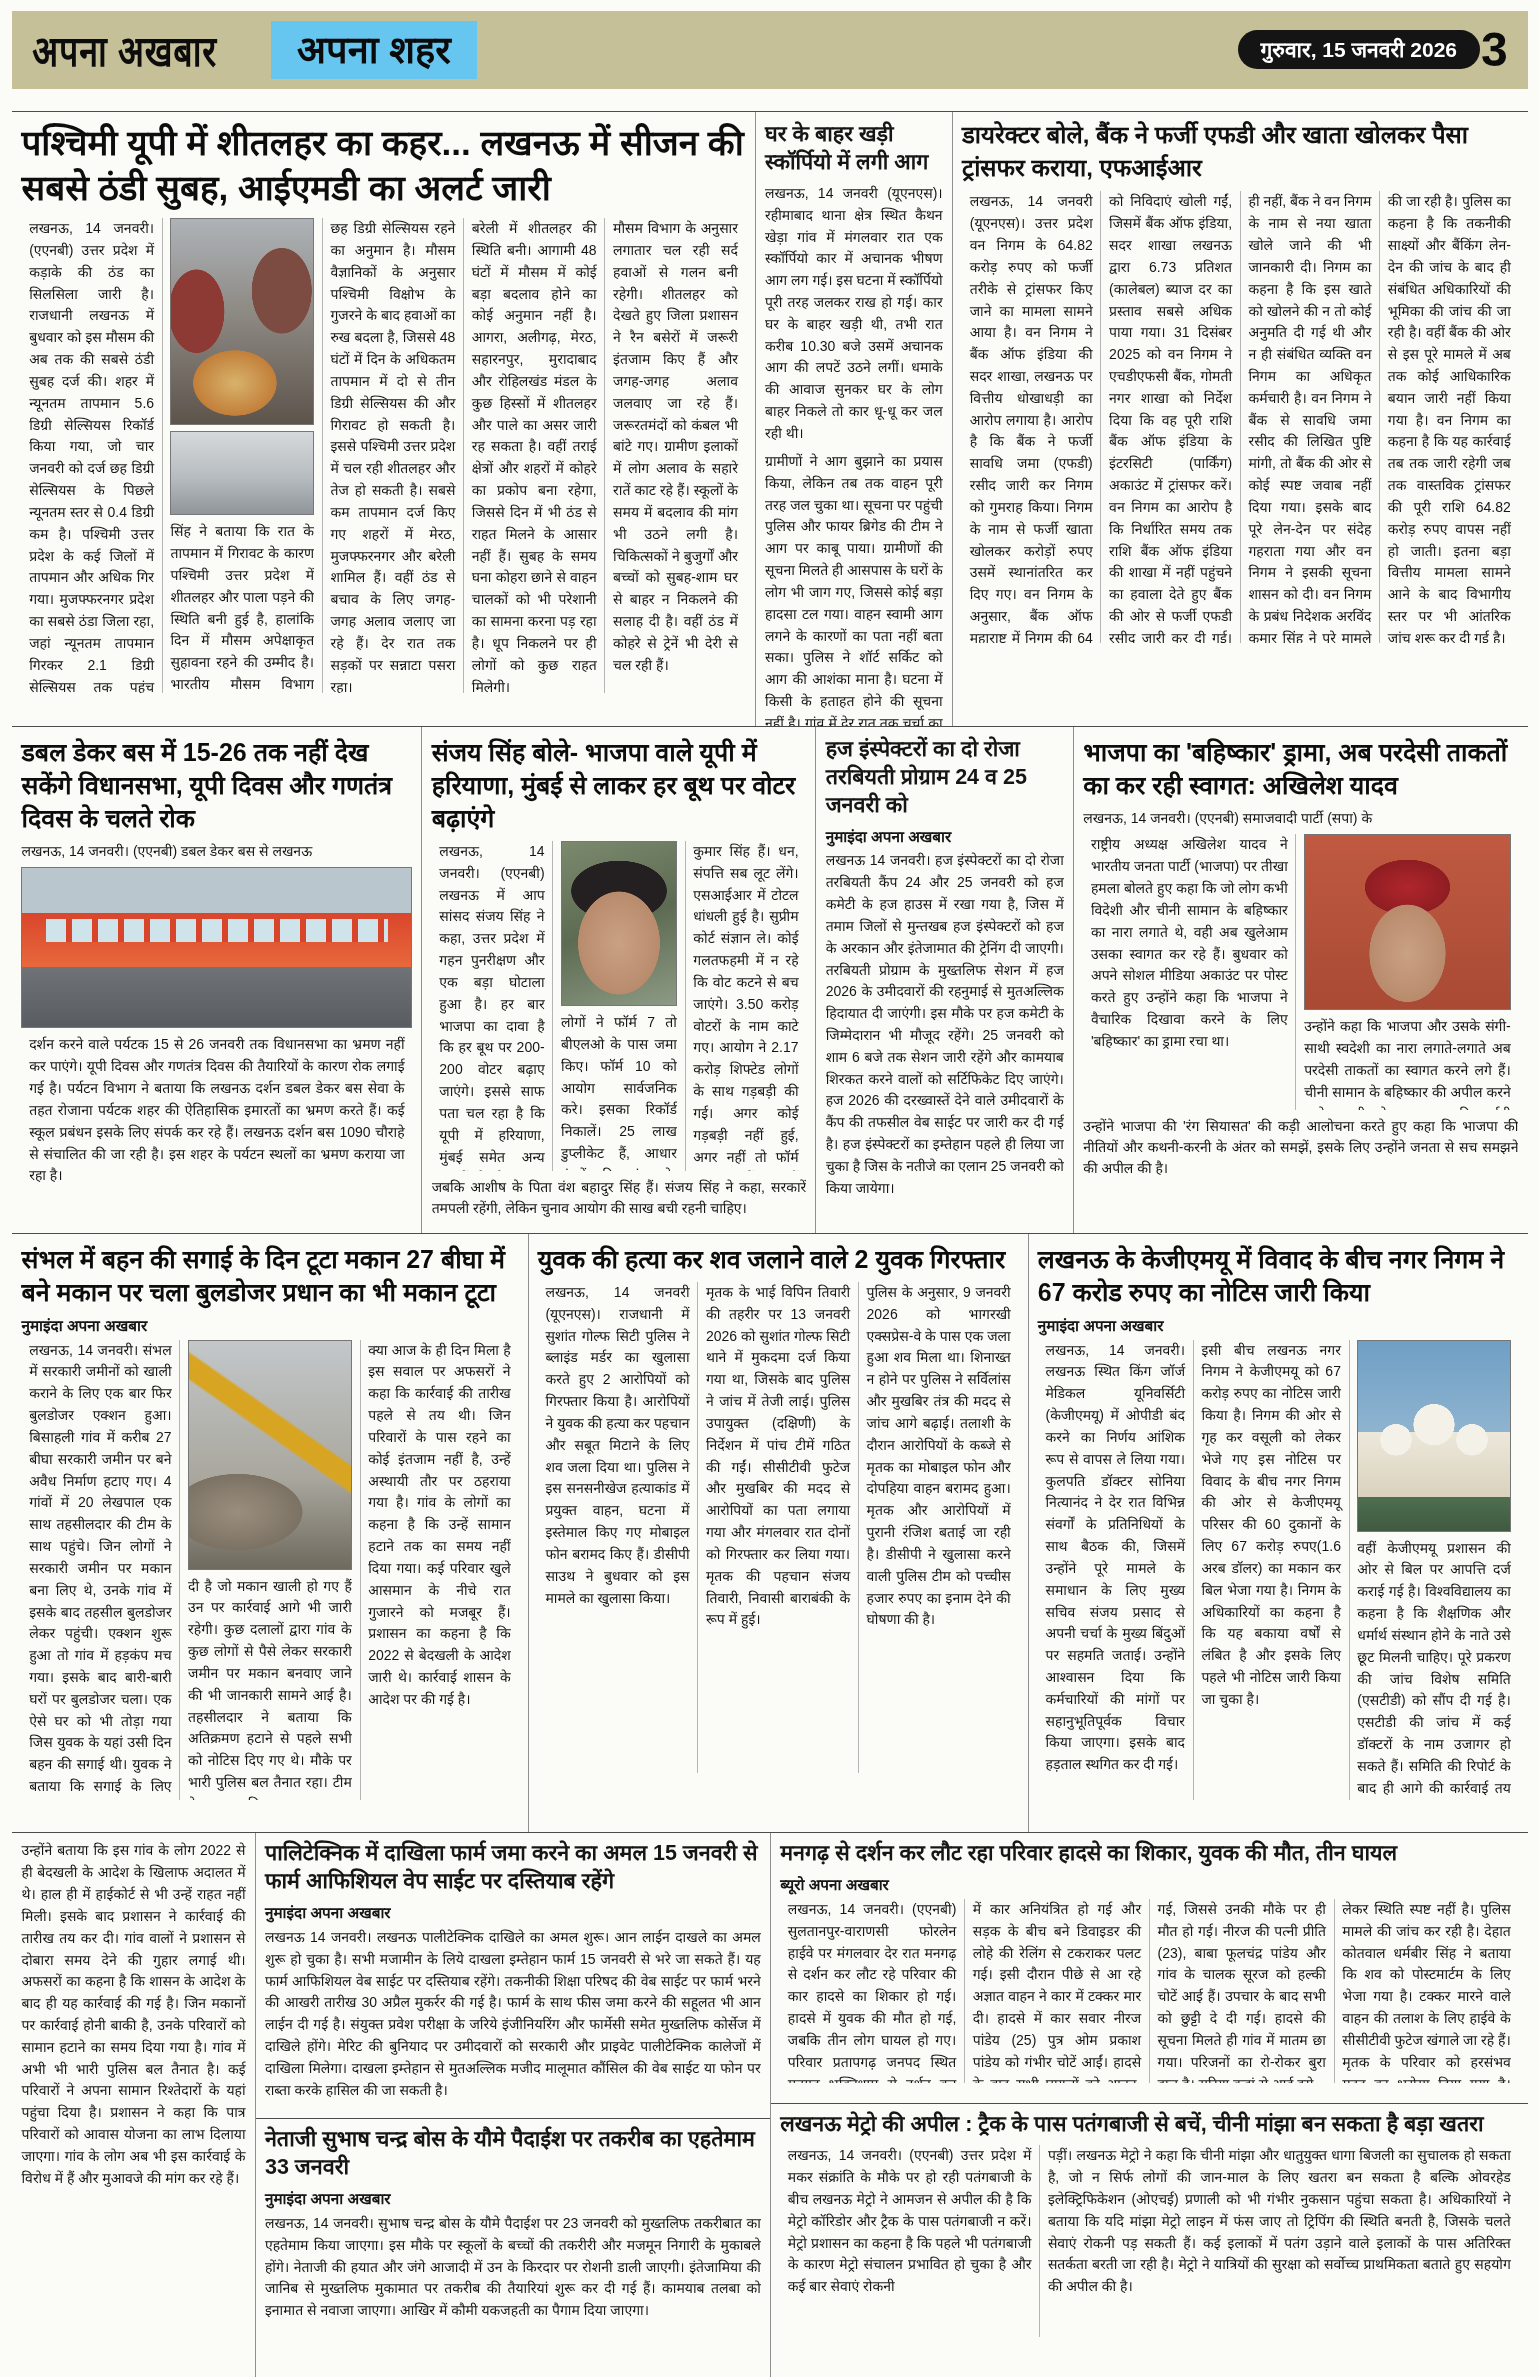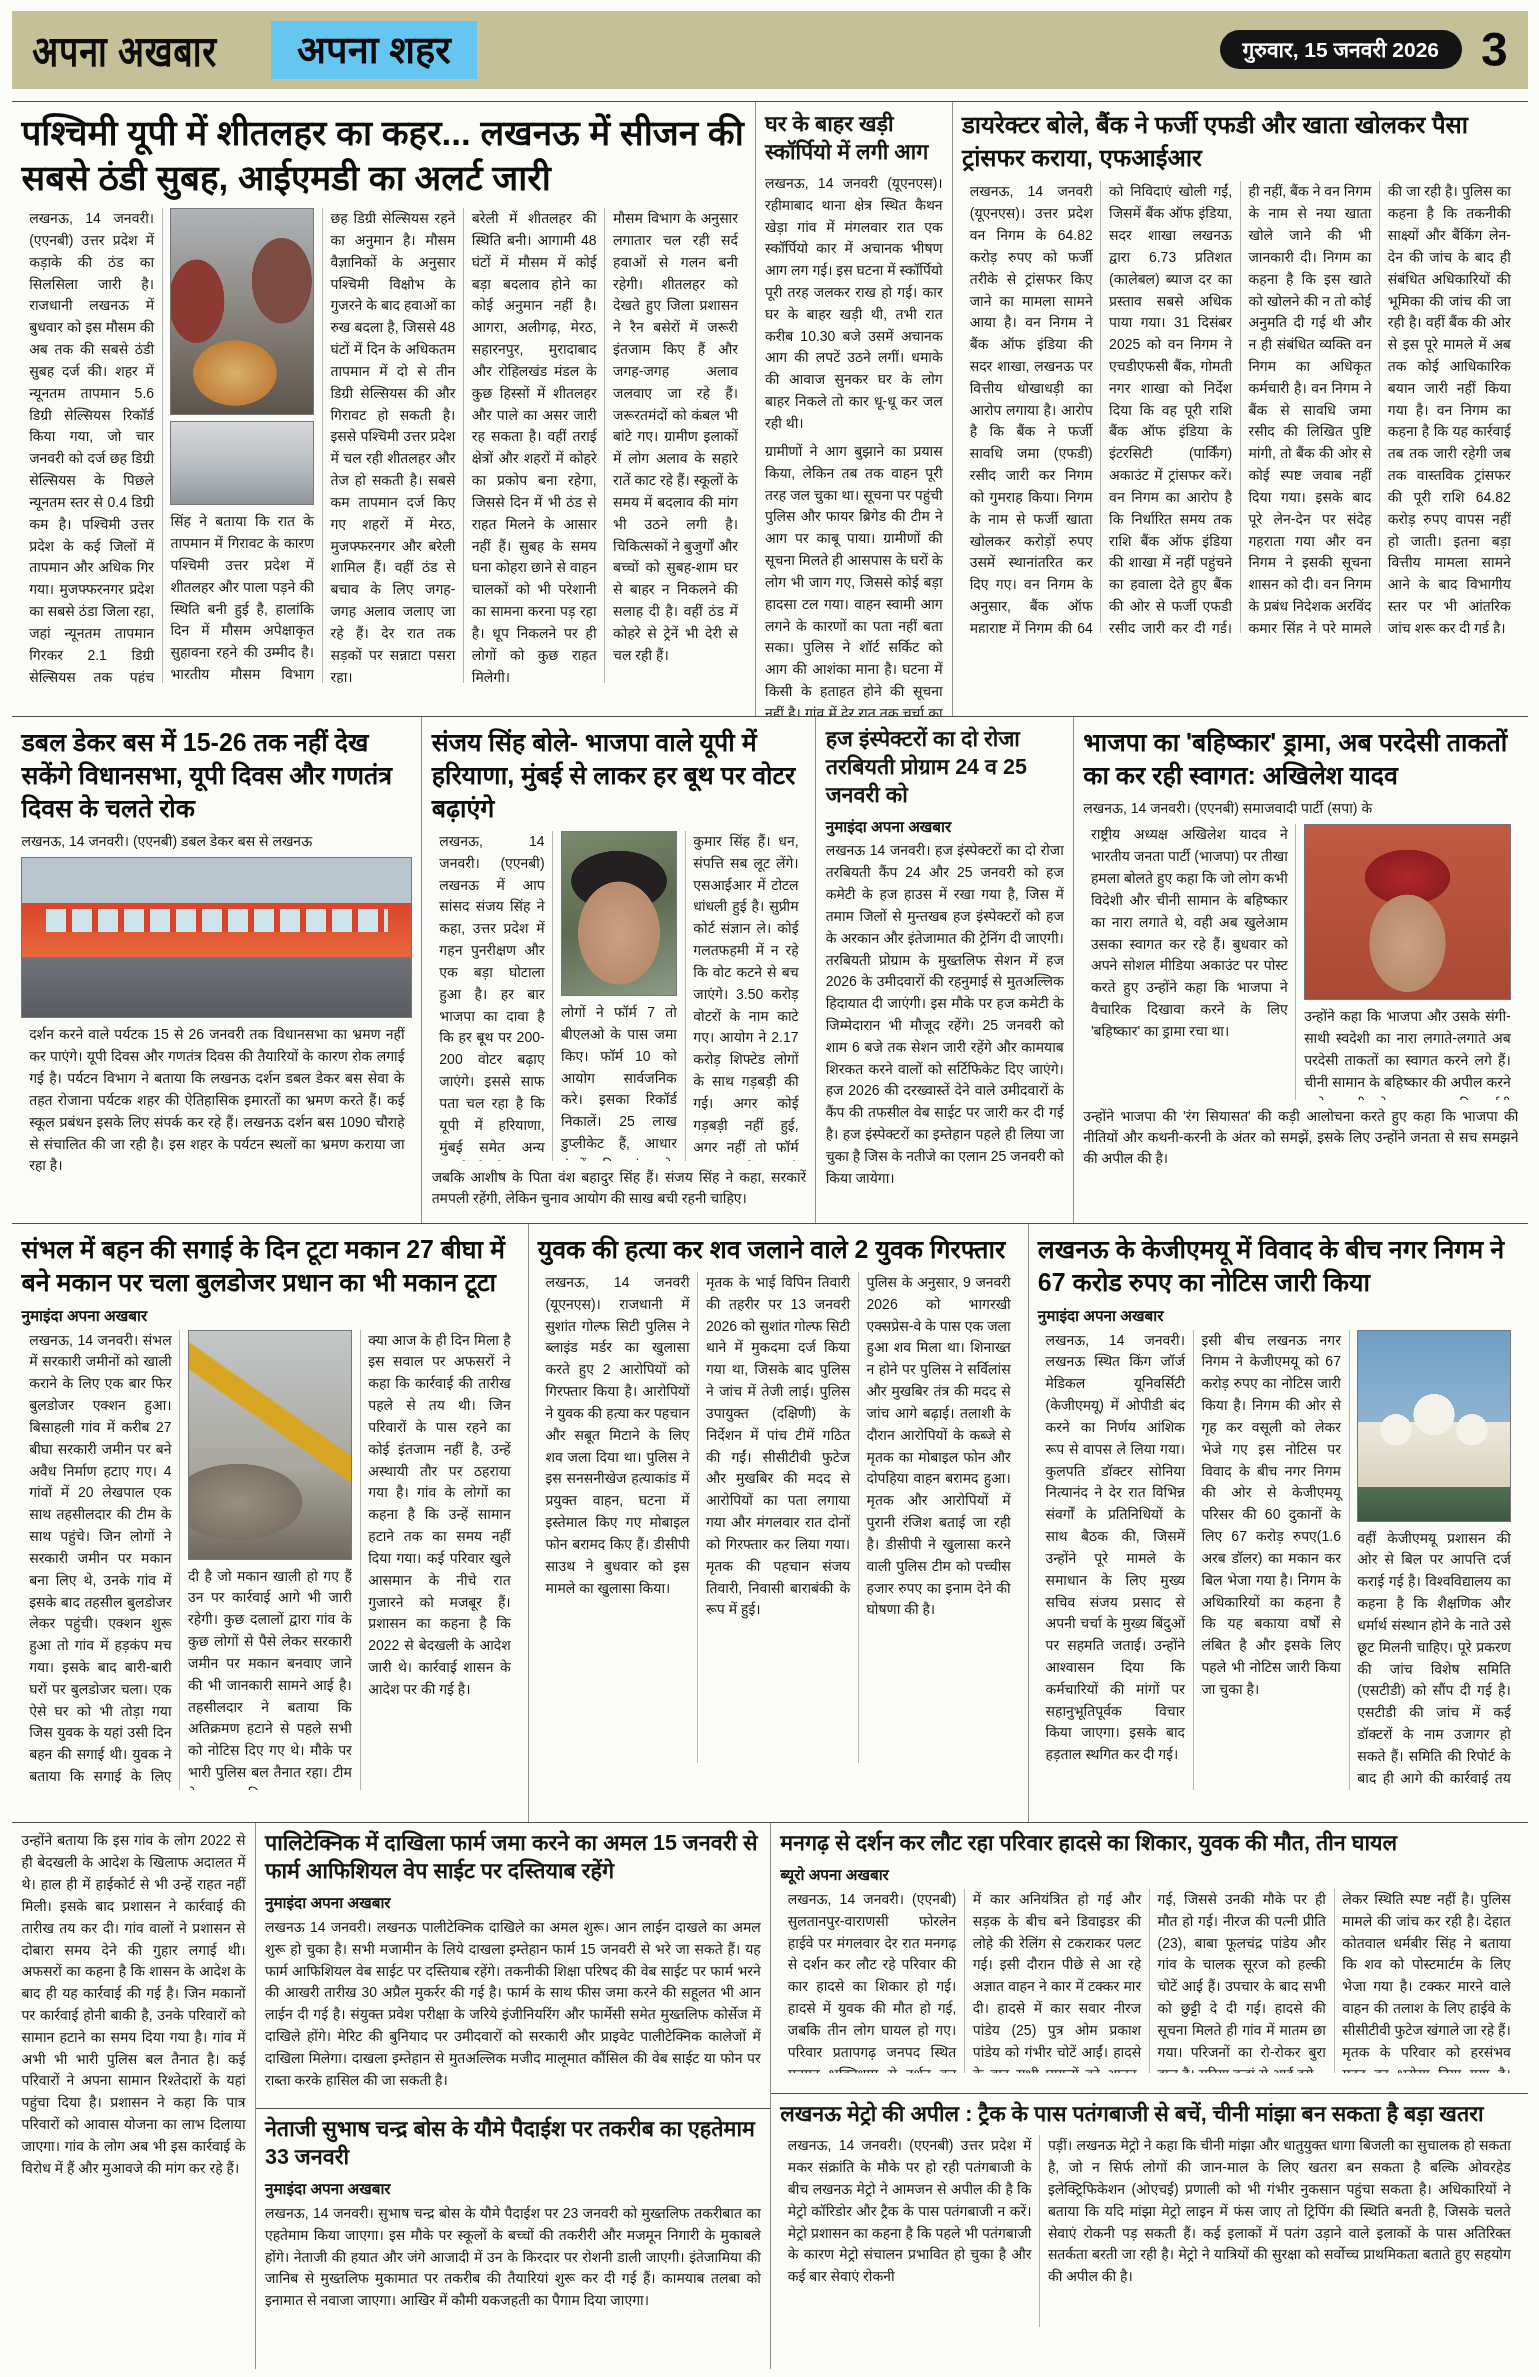--- a/index.html
+++ b/index.html
@@ -8,21 +8,21 @@
     font-family:"Liberation Sans","DejaVu Sans",sans-serif;color:#161616;
     box-sizing:border-box;padding:10.7px 12.3px;overflow:hidden;
   }
   
   .masthead{height:78px;background:#c6c099;display:flex;align-items:center;
     justify-content:space-between;padding:0 20px;box-sizing:border-box;}
   .brand-left{font-size:34px;font-weight:900;letter-spacing:0.8px;color:#0c0c0c;
     transform:scaleY(1.25);}
   .brand-center{background:#67c6ef;color:#0b0b0b;font-size:38px;font-weight:900;
     padding:10px 26px;transform:none;margin-right:auto;margin-left:54px;line-height:1;}
-  .mast-right{display:flex;align-items:center;gap:19px;}
+  .mast-right{display:flex;align-items:center;gap:1px;}
   .date-pill{background:#141414;color:#ffffff;font-size:21px;font-weight:bold;
     border-radius:23px;padding:9.2px 23px;line-height:1;}
   .page-num{font-size:48px;font-weight:900;color:#0c0c0c;line-height:1;}
   
   .row{display:flex;border-top:1.5px solid #4c4c4c;}
   .art{box-sizing:border-box;padding:7.7px 9.2px;overflow:hidden;}
   .art + .art{border-left:0.8px solid #8f8f8f;}
   .h-main{font-size:35px;line-height:1.28;font-weight:900;color:#0d0d0d;margin:1.5px 0 7.7px;}
   .h-big{font-size:31px;line-height:1.3;font-weight:900;color:#0d0d0d;margin:1.5px 0 6.1px;}
   .h-mid{font-size:25px;line-height:1.32;font-weight:900;color:#0d0d0d;margin:1.5px 0 6.1px;}
@@ -76,21 +76,21 @@
 
   <div class="masthead">
     <div class="brand-left">अपना अखबार</div>
     <div class="brand-center">अपना शहर</div>
     <div class="mast-right">
       <div class="date-pill">गुरुवार, 15 जनवरी 2026</div>
       <div class="page-num">3</div>
     </div>
   </div>
 
-  <div class="row" style="height:614px;margin-top:12px;">
+  <div class="row" style="height:614px;margin-top:22px;">
     <div class="art" style="width:49%;">
       <div class="h-main">पश्चिमी यूपी में शीतलहर का कहर... लखनऊ में सीजन की सबसे ठंडी सुबह, आईएमडी का अलर्ट जारी</div>
       <div class="cols" style="height:475px;">
         <div class="col">लखनऊ, 14 जनवरी। (एएनबी) उत्तर प्रदेश में कड़ाके की ठंड का सिलसिला जारी है। राजधानी लखनऊ में बुधवार को इस मौसम की अब तक की सबसे ठंडी सुबह दर्ज की। शहर में न्यूनतम तापमान 5.6 डिग्री सेल्सियस रिकॉर्ड किया गया, जो चार जनवरी को दर्ज छह डिग्री सेल्सियस के पिछले न्यूनतम स्तर से 0.4 डिग्री कम है। पश्चिमी उत्तर प्रदेश के कई जिलों में तापमान और अधिक गिर गया। मुजफ्फरनगर प्रदेश का सबसे ठंडा जिला रहा, जहां न्यूनतम तापमान गिरकर 2.1 डिग्री सेल्सियस तक पहुंच गया। यह सामान्य से 3.5 डिग्री कम है और बीते दो वर्षों में दर्ज किया गया सबसे कम तापमान है। मेरठ में न्यूनतम तापमान 2.9 डिग्री (सामान्य से 3.4 डिग्री कम), बरेली में तीन डिग्री, मुरादाबाद में 3.5 डिग्री सेल्सियस दर्ज किया गया। मौसम विभाग के वरिष्ठ वैज्ञानिक अतुल कुमार</div>
         <div class="col" style="flex:1.15;">
           <div class="photo ph-winter" style="height:207px;margin-bottom:6.1px;"></div>
           <div class="photo ph-fog" style="height:84px;margin-bottom:6.1px;"></div>
           <div class="body-txt">सिंह ने बताया कि रात के तापमान में गिरावट के कारण पश्चिमी उत्तर प्रदेश में शीतलहर और पाला पड़ने की स्थिति बनी हुई है, हालांकि दिन में मौसम अपेक्षाकृत सुहावना रहने की उम्मीद है। भारतीय मौसम विभाग (आईएमडी) के अनुसार बुधवार और गुरुवार को भी प्रदेश के कई हिस्सों में शीतलहर का असर बना रहेगा। लखनऊ में अधिकतम तापमान लगभग 21 डिग्री और न्यूनतम तापमान छह डिग्री सेल्सियस रहने का</div>
         </div>
         <div class="col">छह डिग्री सेल्सियस रहने का अनुमान है। मौसम वैज्ञानिकों के अनुसार पश्चिमी विक्षोभ के गुजरने के बाद हवाओं का रुख बदला है, जिससे 48 घंटों में दिन के अधिकतम तापमान में दो से तीन डिग्री सेल्सियस की और गिरावट हो सकती है। इससे पश्चिमी उत्तर प्रदेश में चल रही शीतलहर और तेज हो सकती है। सबसे कम तापमान दर्ज किए गए शहरों में मेरठ, मुजफ्फरनगर और बरेली शामिल हैं। वहीं ठंड से बचाव के लिए जगह-जगह अलाव जलाए जा रहे हैं। देर रात तक सड़कों पर सन्नाटा पसरा रहा।</div>

